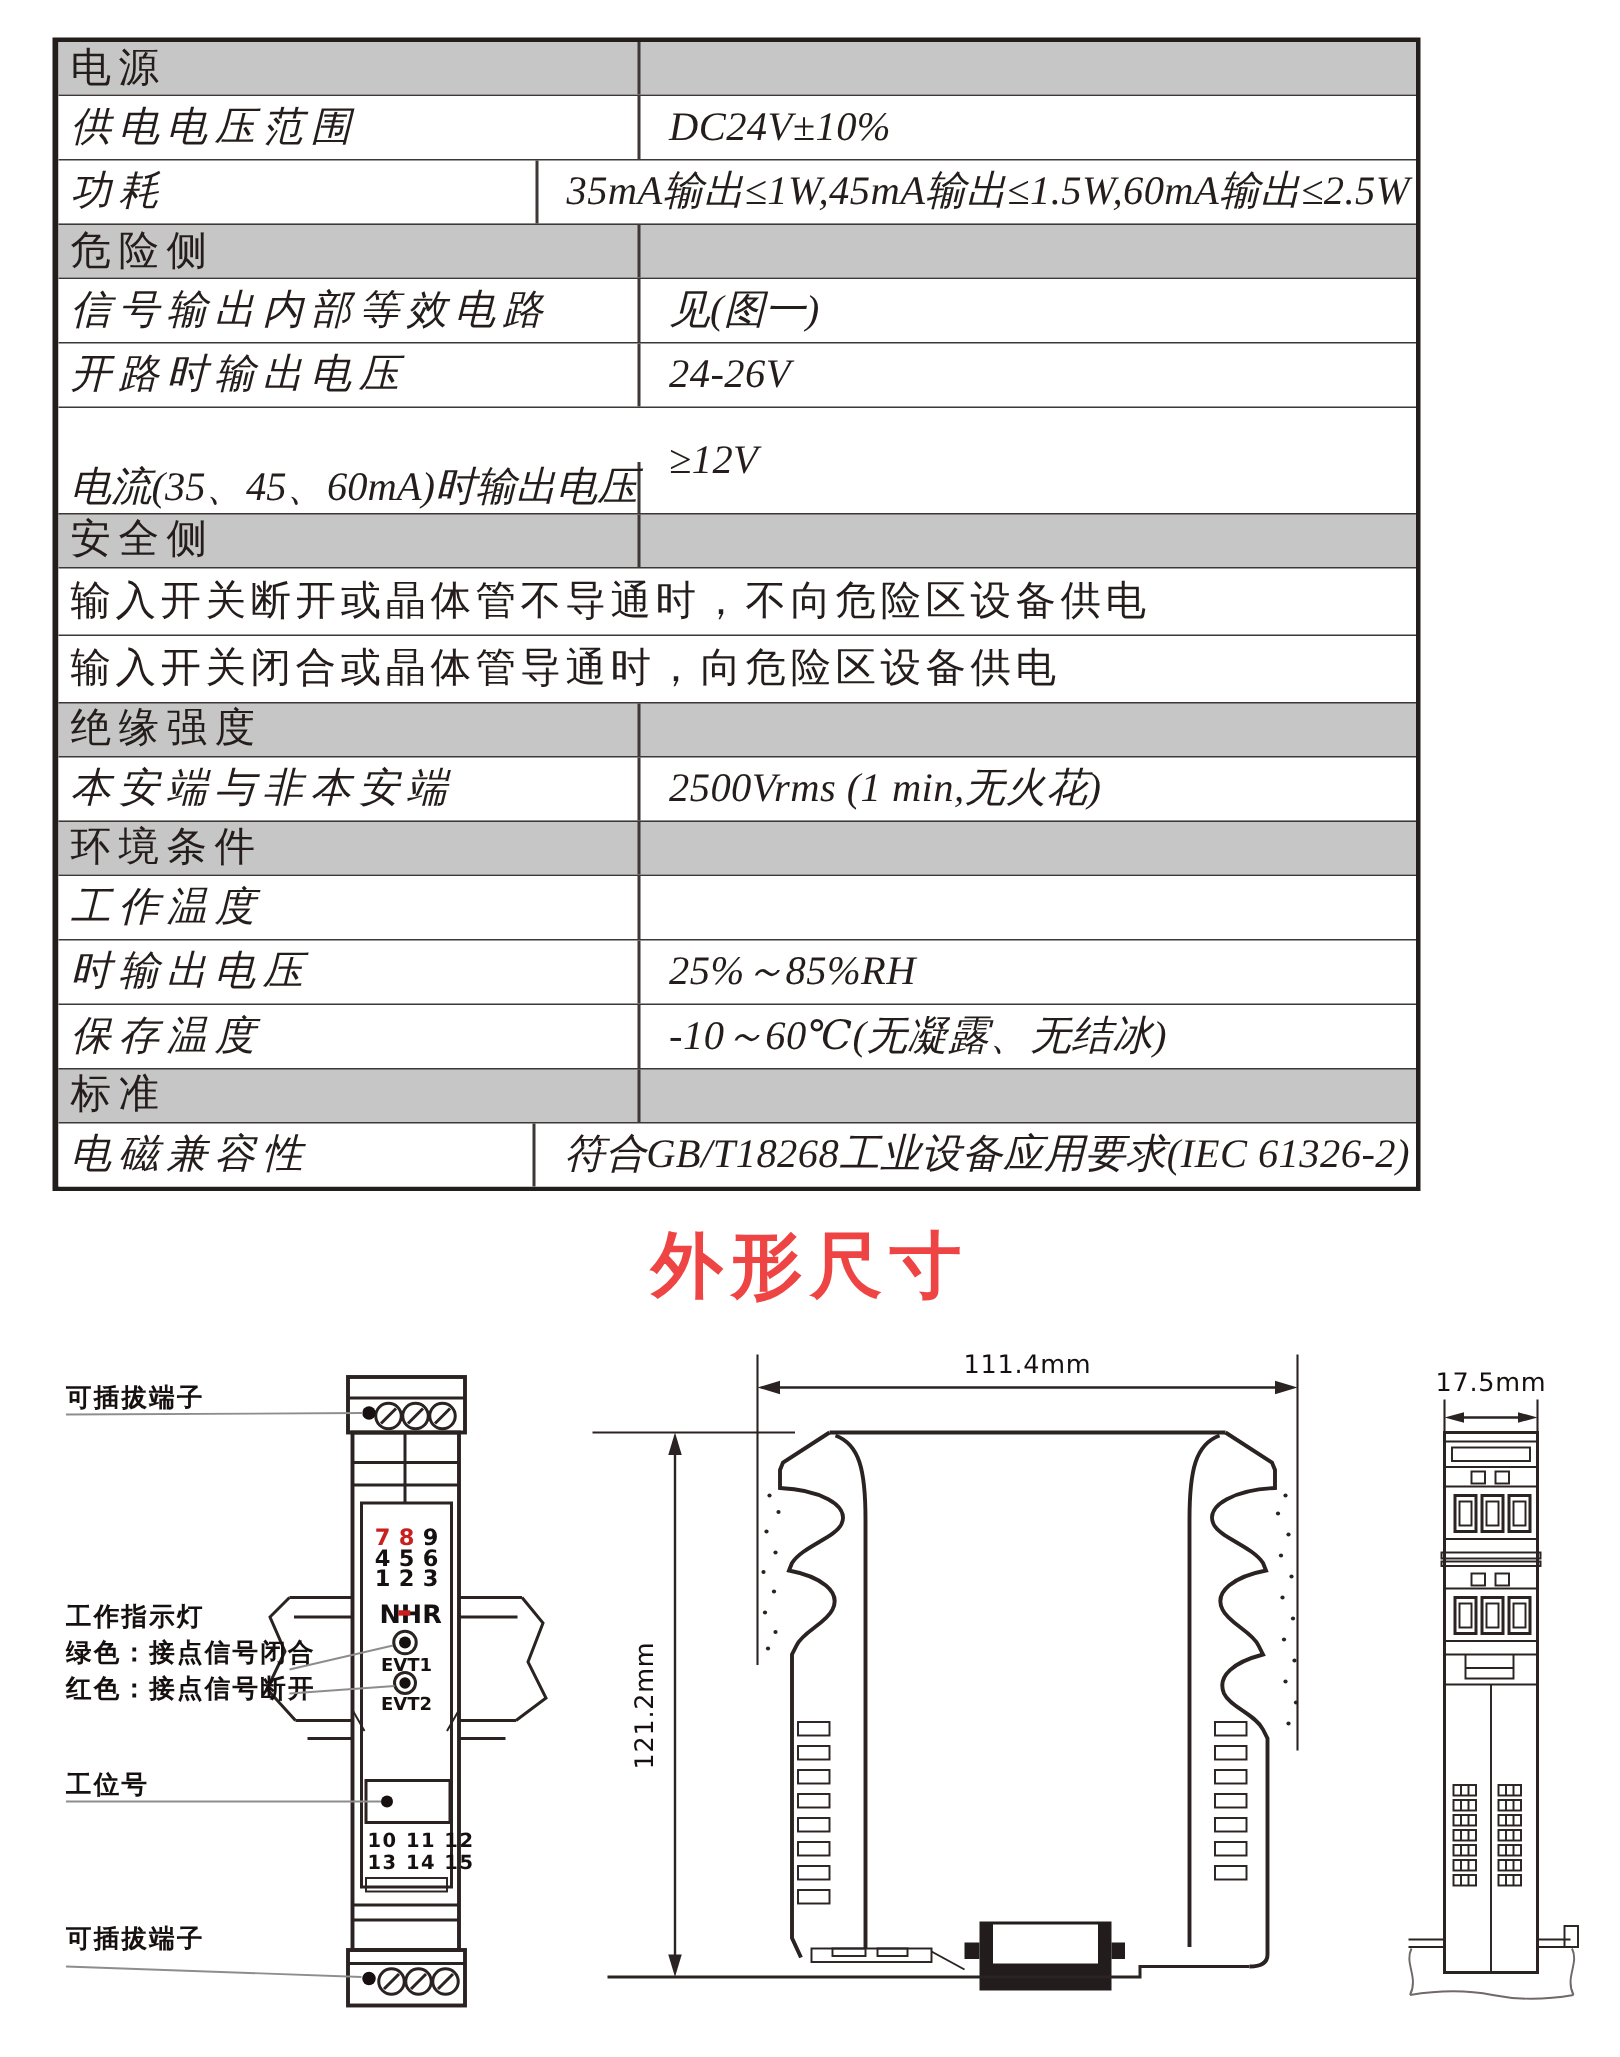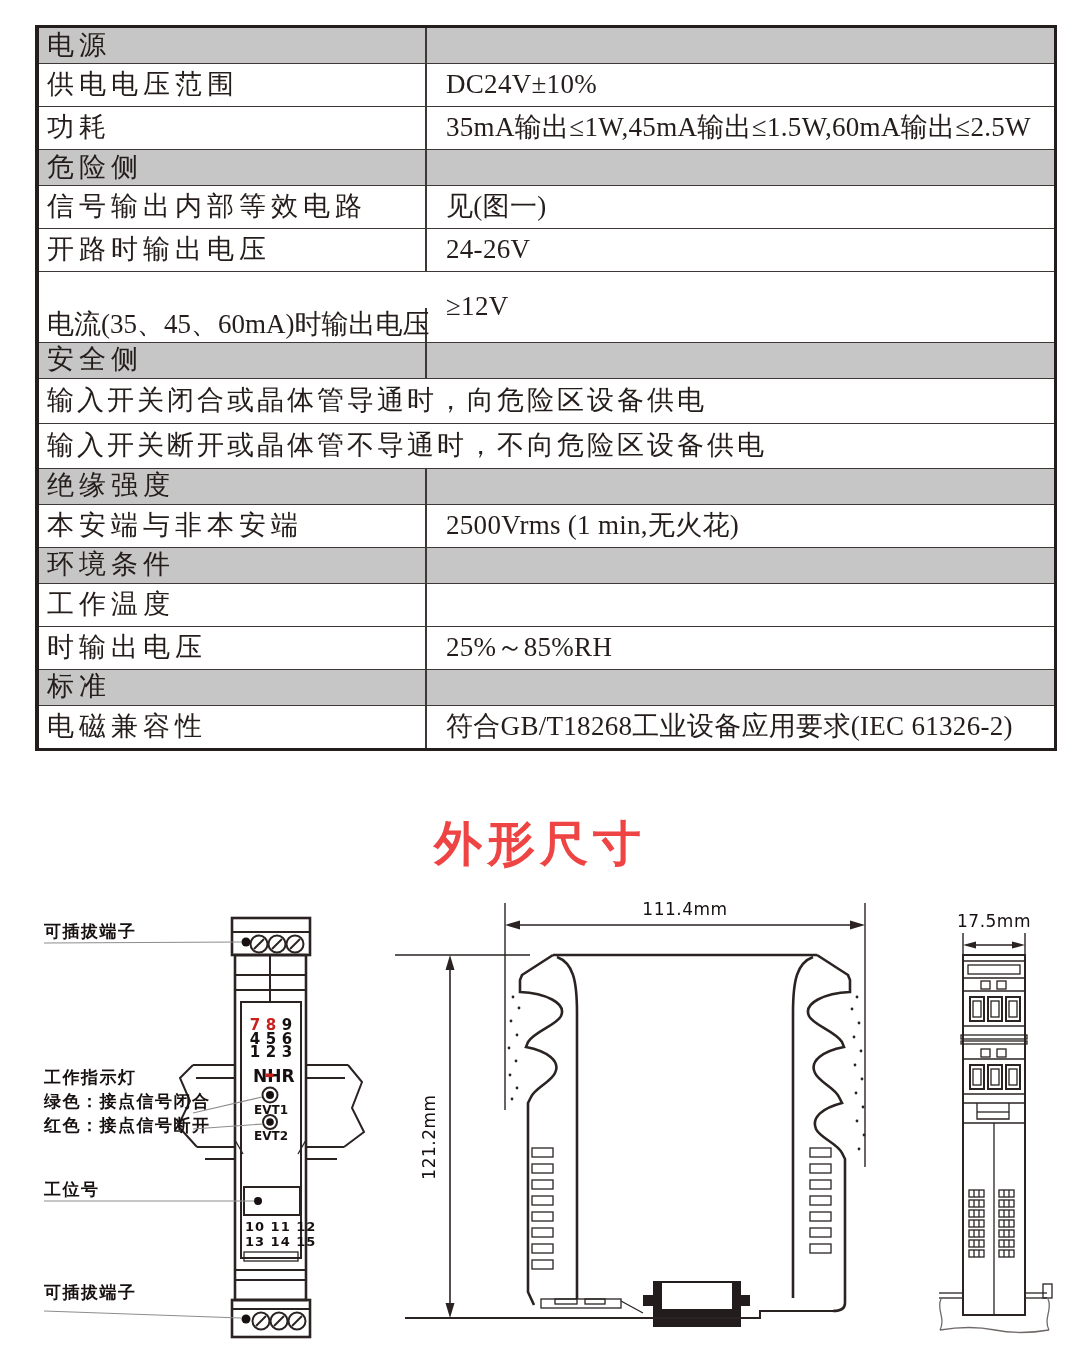--- a/index.html
+++ b/index.html
@@ -1,27 +1,27 @@
 <!DOCTYPE html>
 <html><head>
 <meta charset="utf-8">
 <style>
   html,body{margin:0;padding:0;background:#ffffff;}
   body{position:relative;width:1080px;height:1371px;overflow:hidden;
        font-family:"Liberation Serif","DejaVu Serif",serif;color:#241d1b;}
 
   
-  .spec-table{position:absolute;left:35px;top:25px;width:1022px;
+  .spec-table{position:absolute;left:35px;top:25px;width:912px;
               border:3px solid #231d1b;border-left-width:4px;box-sizing:border-box;
               background:#fff;}
   .trow{display:flex;align-items:stretch;border-top:1px solid #3d3835;
         font-size:27px;line-height:1.1;}
   .trow:first-child{border-top:none;}
   .trow.section{background:#c6c6c6;min-height:35px;}
-  .trow.data{min-height:42px;background:#fff;}
+  .trow.data{min-height:42px;background:#fff;font-style:italic;}
   .trow.full{min-height:44px;background:#fff;}
   .lcell{width:388px;box-sizing:border-box;border-right:2px solid #3d3835;
          display:flex;align-items:center;padding:2px 2px 2px 8px;letter-spacing:5px;
          white-space:nowrap;}
   .trow.full .lcell{width:100%;border-right:none;letter-spacing:3px;}
   .trow .lcell.tight{letter-spacing:0;padding-right:0;margin-top:36px;}
   .vcell{flex:1;display:flex;align-items:center;padding:2px 4px 2px 19px;
          letter-spacing:0.3px;white-space:nowrap;}
 
   
@@ -90,43 +90,47 @@
     </div>
   <div class="trow data">
       <div class="lcell tight">电流(35、45、60mA)时输出电压</div>
       <div class="vcell">≥12V</div>
     </div>
   <div class="trow section">
       <div class="lcell">安全侧</div>
       <div class="vcell"></div>
     </div>
   <div class="trow full">
+      <div class="lcell">输入开关断开或晶体管不导通时，不向危险区设备供电</div>
+    </div>
+  <div class="trow full">
       <div class="lcell">输入开关闭合或晶体管导通时，向危险区设备供电</div>
-    </div>
-  <div class="trow full">
-      <div class="lcell">输入开关断开或晶体管不导通时，不向危险区设备供电</div>
     </div>
   <div class="trow section">
       <div class="lcell">绝缘强度</div>
       <div class="vcell"></div>
     </div>
   <div class="trow data">
       <div class="lcell">本安端与非本安端</div>
       <div class="vcell">2500Vrms (1 min,无火花)</div>
     </div>
   <div class="trow section">
       <div class="lcell">环境条件</div>
       <div class="vcell"></div>
     </div>
   <div class="trow data">
       <div class="lcell">工作温度</div>
     </div>
   <div class="trow data">
       <div class="lcell">时输出电压</div>
       <div class="vcell">25%～85%RH</div>
+    </div>
+  <div class="trow data">
+      <div class="lcell">保存温度</div>
+      <div class="vcell">-10～60℃(无凝露、无结冰)</div>
     </div>
   <div class="trow section">
       <div class="lcell">标准</div>
       <div class="vcell"></div>
     </div>
   <div class="trow data">
       <div class="lcell">电磁兼容性</div>
       <div class="vcell">符合GB/T18268工业设备应用要求(IEC 61326-2)</div>
     </div>
 </div>

